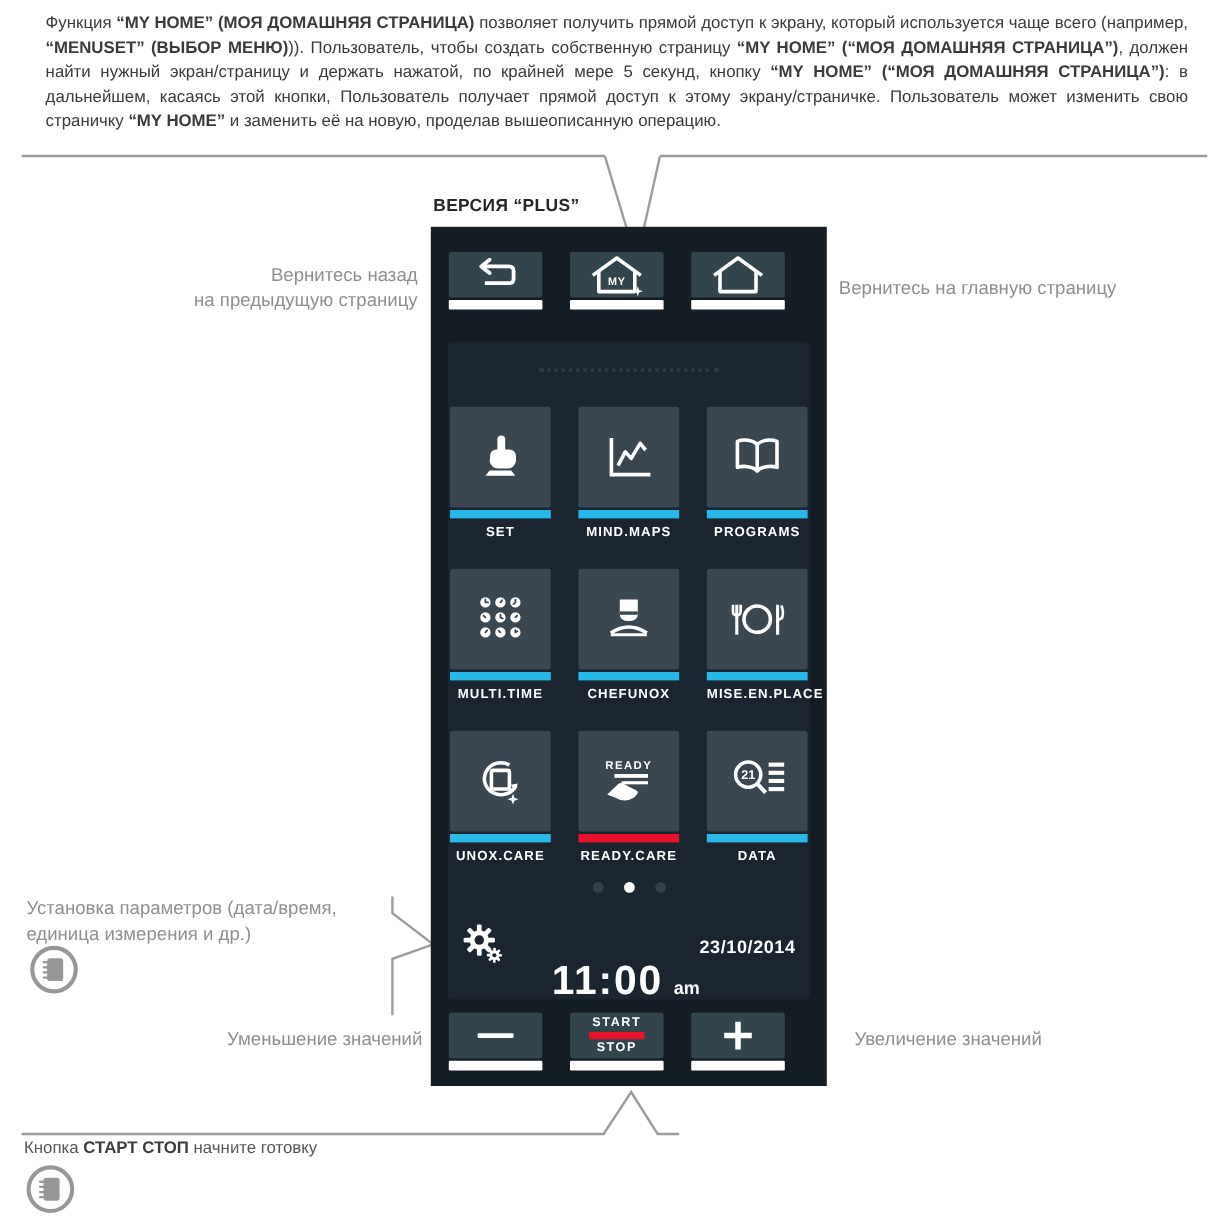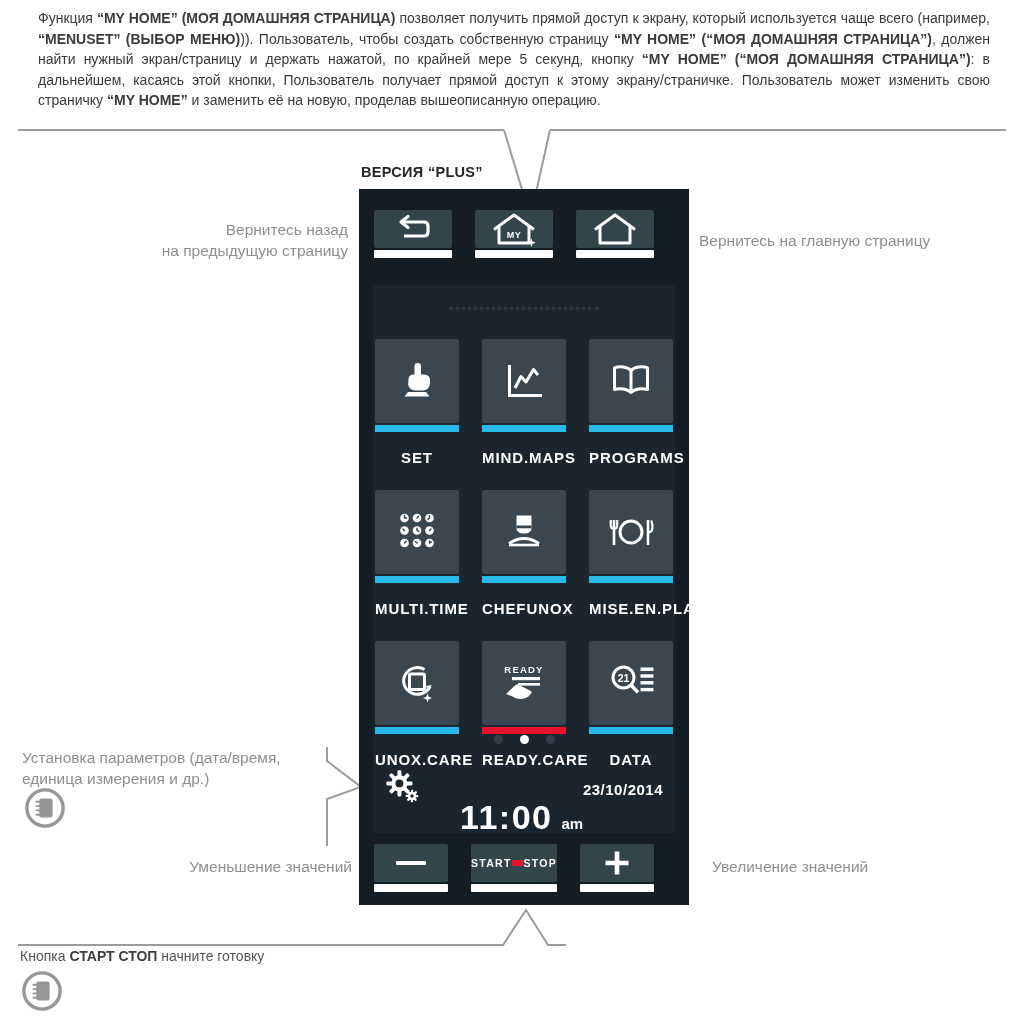--- a/index.html
+++ b/index.html
@@ -17,36 +17,36 @@
   .version{position:absolute;left:361px;top:164px;font-size:14.5px;font-weight:bold;
            color:#262626;letter-spacing:.3px;}
 
   
   .panel{position:absolute;left:359px;top:189px;width:330px;height:716px;background:#141d24;}
   .nav-row,.bottom-row{position:absolute;left:15px;width:280px;display:flex;gap:23px;}
   .nav-row{top:21px;} .bottom-row{top:655px;}
   .btn{width:86px;}
   .btn-face{height:38px;background:#33454c;border-radius:2px;display:flex;align-items:center;justify-content:center;}
   .btn-bar{height:8px;background:#ffffff;margin-top:2px;border-radius:1px;}
-  .btn-face.col{}
+  .btn-face.col{flex-direction:column;}
   .ss{color:#fff;font-size:10.5px;font-weight:bold;letter-spacing:1.3px;line-height:11px;}
   .red-bar{width:46px;height:5.5px;background:#e8122d;margin:2.5px 0;}
   .minus-glyph{width:30px;height:4.6px;background:#fff;border-radius:1px;}
 
   .screen{position:absolute;left:14px;top:96px;width:302px;height:548px;background:#1a2530;border-radius:4px;}
   .ghost{position:absolute;top:22px;left:50%;transform:translateX(-50%);width:150px;
          border-top:3px dotted rgba(255,255,255,.09);}
 
   .grid{position:absolute;left:2px;top:54px;display:grid;grid-template-columns:repeat(3,84px);
         column-gap:23px;row-gap:24px;}
   .tile{width:84px;}
   .tile-face{height:84px;background:#3a4750;border-radius:2px;display:flex;align-items:center;justify-content:center;}
   .tile-bar{height:7px;background:#29b9e8;margin-top:2px;}
   .tile-bar.red{background:#e8122d;}
-  .tile-label{margin-top:17px;text-align:center;color:#fff;font-size:15px;font-weight:bold;
+  .tile-label{margin-top:6px;text-align:center;color:#fff;font-size:11px;font-weight:bold;
               letter-spacing:.9px;white-space:nowrap;}
 
   .dots{position:absolute;top:450px;left:0;width:100%;display:flex;justify-content:center;gap:17px;}
   .dot{width:9px;height:9px;border-radius:50%;background:#31404a;}
   .dot.active{background:#ffffff;}
 
   .status{position:absolute;left:10px;right:10px;top:482px;height:46px;}
   .status-gear{position:absolute;left:2px;top:2px;}
   .time-cluster{position:absolute;left:50%;transform:translateX(-52%);top:0;display:flex;align-items:baseline;}
   .time{color:#fff;font-size:34px;font-weight:bold;letter-spacing:1.5px;line-height:44px;}

